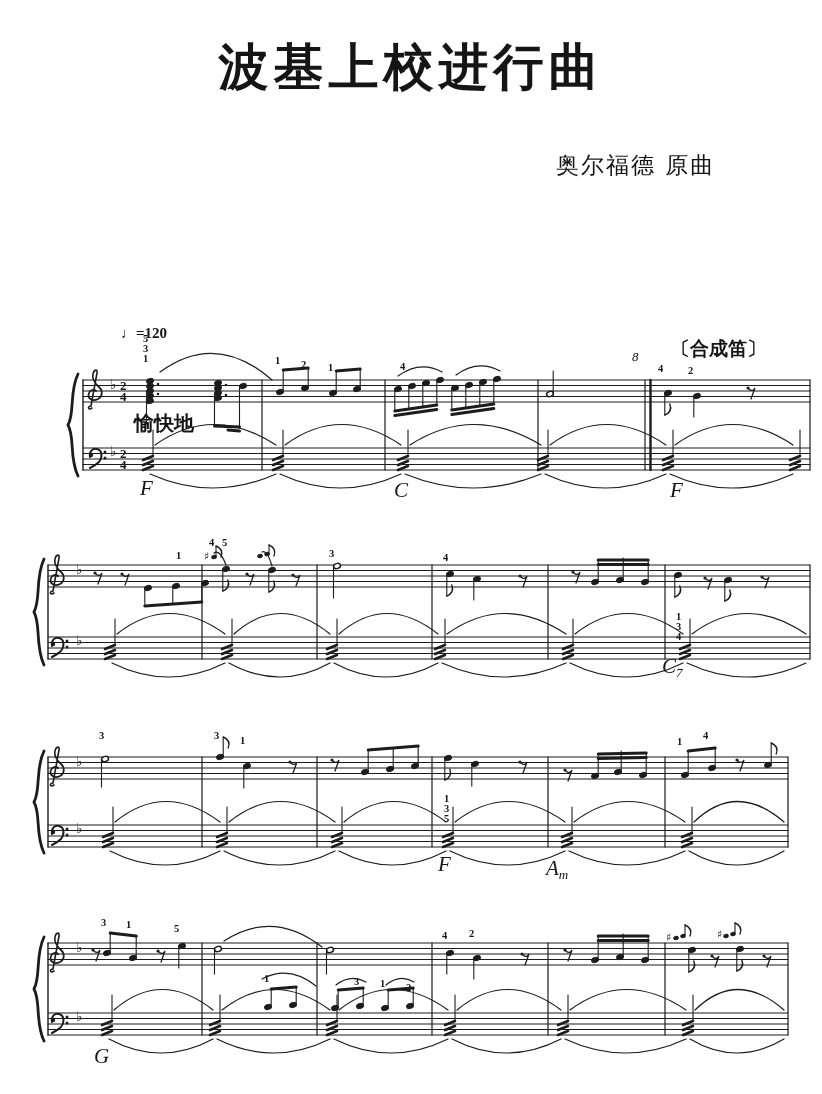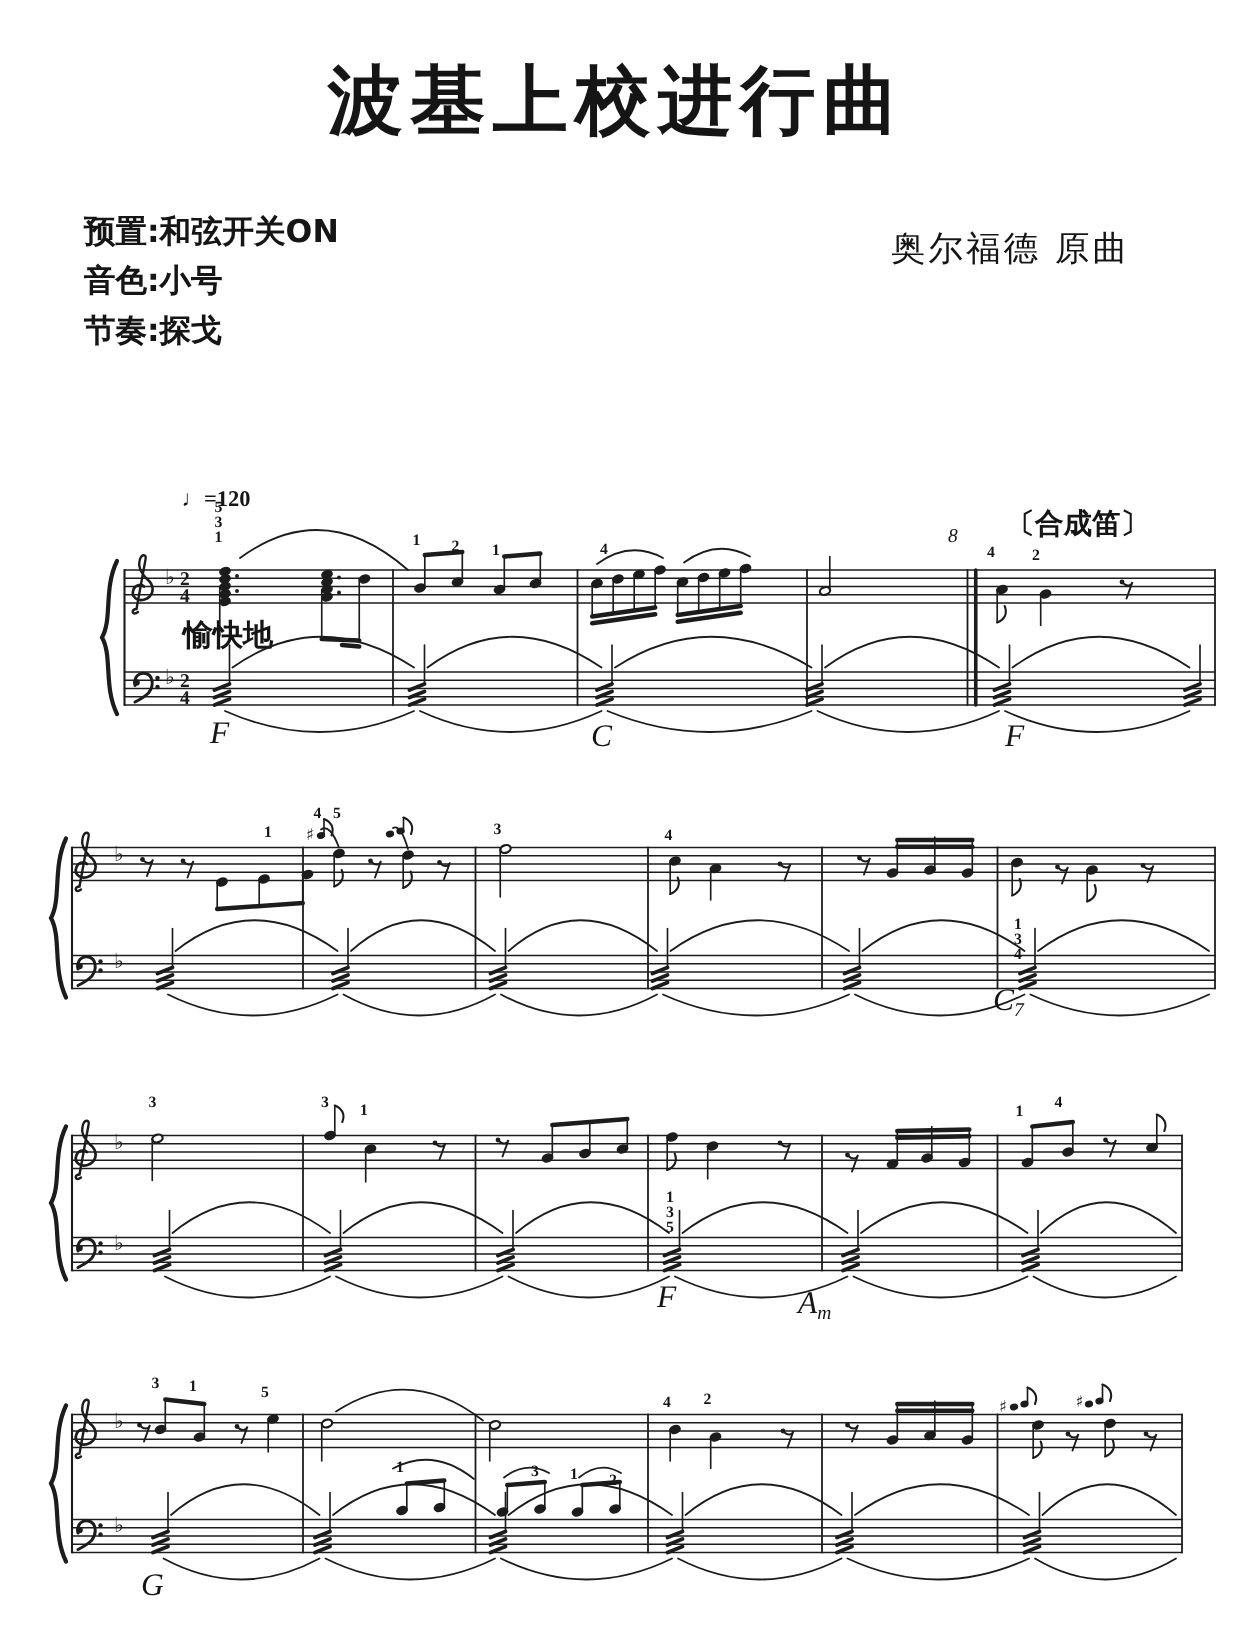--- a/index.html
+++ b/index.html
@@ -1,49 +1,44 @@
 <!DOCTYPE html>
 <html><head>
 <meta charset="utf-8">
 <style>
   html,body{margin:0;padding:0;background:#fff;}
   .page{position:relative;width:822px;height:1094px;background:#fff;overflow:hidden;
         font-family:"DejaVu Sans","Liberation Sans",sans-serif;color:#151515;}
   .title{position:absolute;top:34px;left:0;width:822px;text-align:center;
          font-size:50px;font-weight:bold;letter-spacing:5px;}
   .presets{position:absolute;left:56px;top:138px;font-size:21px;font-weight:600;line-height:33px;}
-  .composer{position:absolute;left:556px;top:150px;font-size:23px;letter-spacing:2px;margin-left:38px;}
+  .composer{position:absolute;left:556px;top:150px;font-size:23px;letter-spacing:2px;}
   .score-label{position:absolute;white-space:nowrap;}
   .lbl-tempo{font-size:15px;font-weight:bold;font-family:Liberation Serif, serif;}
   .lbl-expr{font-size:20px;font-weight:bold;}
   .lbl-oct{font-size:13px;font-style:italic;font-family:"Liberation Serif",serif;}
   .lbl-synth{font-size:19px;font-weight:600;}
   .chord-label{position:absolute;font-family:"Liberation Serif",serif;font-style:italic;
                font-size:21px;white-space:nowrap;}
   .chord-label .sub{font-size:13px;vertical-align:-4px;}
   .fing{position:absolute;font-family:"Liberation Serif",serif;font-weight:bold;
         font-size:10.5px;line-height:10px;white-space:nowrap;}
   svg{position:absolute;left:0;top:0;}
 </style>
 </head>
 <body>
 
 <div class="page">
   <div class="title">波基上校进行曲</div>
 
-  <div class="presets">
-    <div>预置:和弦开关ON</div>
-    <div>音色:小号</div>
-    <div>节奏:探戈</div>
-  </div>
 
   <div class="composer">奥尔福德 原曲</div>
 
   <div class="score-label lbl-tempo" style="left:121px;top:325px">♩=120</div>
-  <div class="score-label lbl-expr" style="left:122px;top:410px">愉快地</div>
+  <div class="score-label lbl-expr" style="left:134px;top:410px">愉快地</div>
   <div class="score-label lbl-oct" style="left:632px;top:349px">8</div>
   <div class="score-label lbl-synth" style="left:671px;top:336px">〔合成笛〕</div>
 
   <svg id="score-svg" width="822" height="1094" viewBox="0 0 822 1094">
       <line x1="83" y1="380" x2="810" y2="380" stroke="#1c1c1c" stroke-width="1.1" stroke-linecap="round"></line>
       <line x1="83" y1="448" x2="810" y2="448" stroke="#1c1c1c" stroke-width="1.1" stroke-linecap="round"></line>
       <line x1="83" y1="385.5" x2="810" y2="385.5" stroke="#1c1c1c" stroke-width="1.1" stroke-linecap="round"></line>
       <line x1="83" y1="453.5" x2="810" y2="453.5" stroke="#1c1c1c" stroke-width="1.1" stroke-linecap="round"></line>
       <line x1="83" y1="391" x2="810" y2="391" stroke="#1c1c1c" stroke-width="1.1" stroke-linecap="round"></line>
       <line x1="83" y1="459" x2="810" y2="459" stroke="#1c1c1c" stroke-width="1.1" stroke-linecap="round"></line>
@@ -551,21 +546,21 @@
     <div class="chord-label" style="left: 662px; top: 654px;"><span>C</span><span class="sub">7</span></div>
     <div class="fing" style="left: 99px; top: 731px;">3</div>
     <div class="fing" style="left: 214px; top: 731px;">3</div>
     <div class="fing" style="left: 240px; top: 736px;">1</div>
     <div class="fing" style="left: 677px; top: 737px;">1</div>
     <div class="fing" style="left: 703px; top: 731px;">4</div>
     <div class="fing" style="left: 444px; top: 794px;">1</div>
     <div class="fing" style="left: 444px; top: 804px;">3</div>
     <div class="fing" style="left: 444px; top: 814px;">5</div>
     <div class="chord-label" style="left: 438px; top: 852px;"><span>F</span></div>
-    <div class="chord-label" style="left: 532px; top: 856px;"><span>A</span><span class="sub">m</span></div>
+    <div class="chord-label" style="left: 546px; top: 856px;"><span>A</span><span class="sub">m</span></div>
     <div class="fing" style="left: 101px; top: 918px;">3</div>
     <div class="fing" style="left: 126px; top: 920px;">1</div>
     <div class="fing" style="left: 174px; top: 924px;">5</div>
     <div class="fing" style="left: 264px; top: 974px;">1</div>
     <div class="fing" style="left: 354px; top: 977px;">3</div>
     <div class="fing" style="left: 380px; top: 979px;">1</div>
     <div class="fing" style="left: 406px; top: 983px;">2</div>
     <div class="fing" style="left: 442px; top: 931px;">4</div>
     <div class="fing" style="left: 469px; top: 929px;">2</div>
     <div class="chord-label" style="left: 94px; top: 1044px;"><span>G</span></div>

